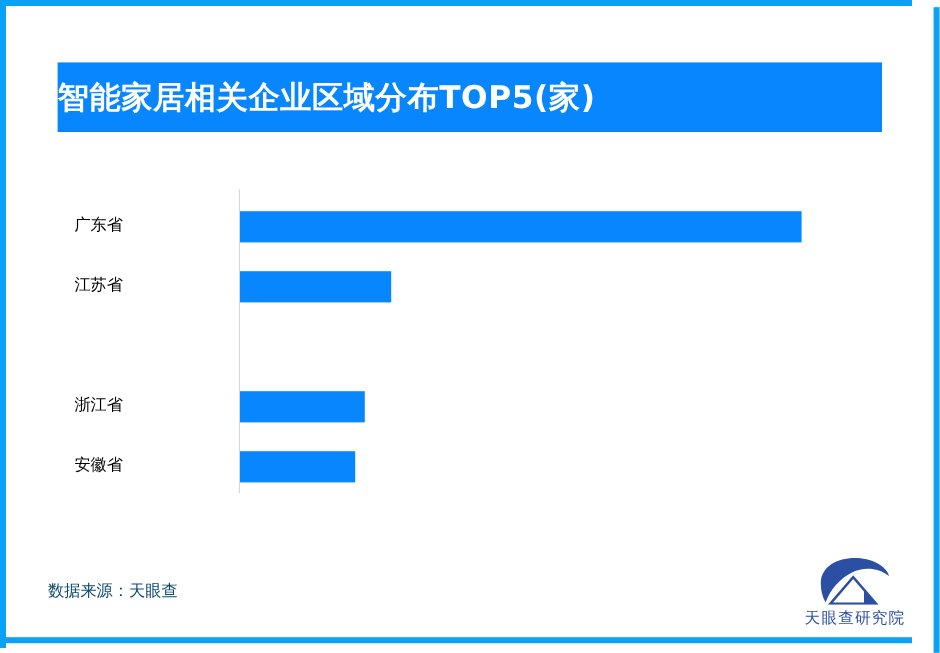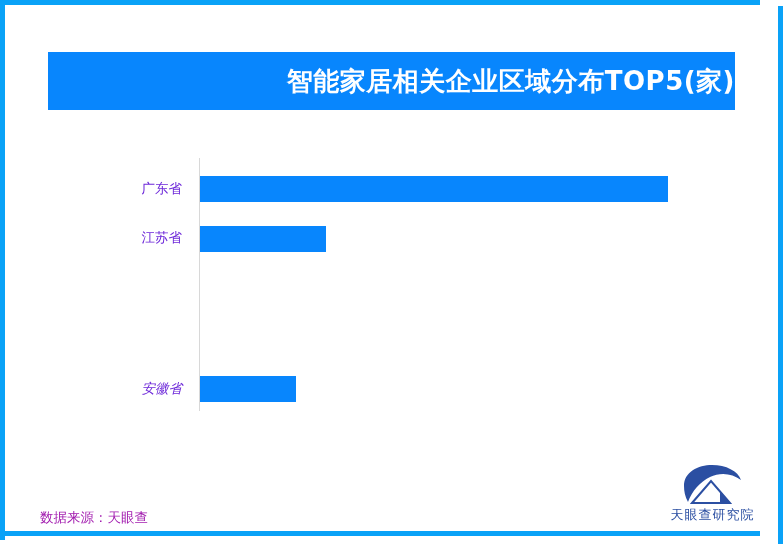--- a/index.html
+++ b/index.html
@@ -35,21 +35,21 @@
   
   #title-bar {
     position: absolute;
     left: 48px;
     top: 52px;
     width: 687px;
     height: 58px;
     background: #0886fd;
     display: flex;
     align-items: center;
-    justify-content: flex-end;
+    justify-content: flex-start;
   }
   #title-text {
     color: #ffffff;
     font-size: 26px;
     font-weight: bold;
     letter-spacing: 0.5px;
     white-space: nowrap;
   }
 
   
@@ -72,41 +72,41 @@
     position: absolute;
     left: 0px;
     height: 50px;
     width: 783px;
   }
   .cat-label {
     position: absolute;
     right: 601px; 
     top: 14px;
     width: 120px;
-    text-align: right;
+    text-align: left;
     font-size: 13.5px;
-    color: #6d28d9;
+    color: #000000;
     line-height: 20px;
     white-space: nowrap;
   }
   .bar {
     position: absolute;
     left: 200px;
     top: 12px;
     height: 26px;
     background: #0886fd;
   }
 
   
   #source-note {
     position: absolute;
     left: 40px;
-    top: 509px;
+    top: 484px;
     font-size: 13.5px;
-    color: #a21caf;
+    color: #0c4a6e;
     white-space: nowrap;
   }
 
   #logo {
     position: absolute;
     left: 660px;
     top: 464px;
     width: 105px;
     height: 62px;
   }
@@ -151,22 +151,26 @@
       <span class="cat-label">广东省</span>
       <div class="bar" style="width:468px;"></div>
     </div>
 
     <div class="bar-row" style="top:64px;font-family:Liberation Serif, serif;">
       <span class="cat-label">江苏省</span>
       <div class="bar" style="width:126px;"></div>
     </div>
 
 
+    <div class="bar-row" style="top:164px;">
+      <span class="cat-label">浙江省</span>
+      <div class="bar" style="width:104px;"></div>
+    </div>
 
-    <div class="bar-row" style="top:214px;font-style:italic;">
+    <div class="bar-row" style="top:214px;">
       <span class="cat-label">安徽省</span>
       <div class="bar" style="width:96px;"></div>
     </div>
   </div>
 
   <div id="source-note">数据来源：天眼查</div>
 
   <div id="logo">
     <svg id="logo-mark" viewBox="0 0 62 40">
       <path d="M4 22 C4 8, 18 1, 32 1 C46 1, 58 7, 61 16 C52 9, 40 8, 30 13 C20 18, 12 27, 8 38 C5 33, 4 27, 4 22 Z" fill="#2b4fa2"></path>

